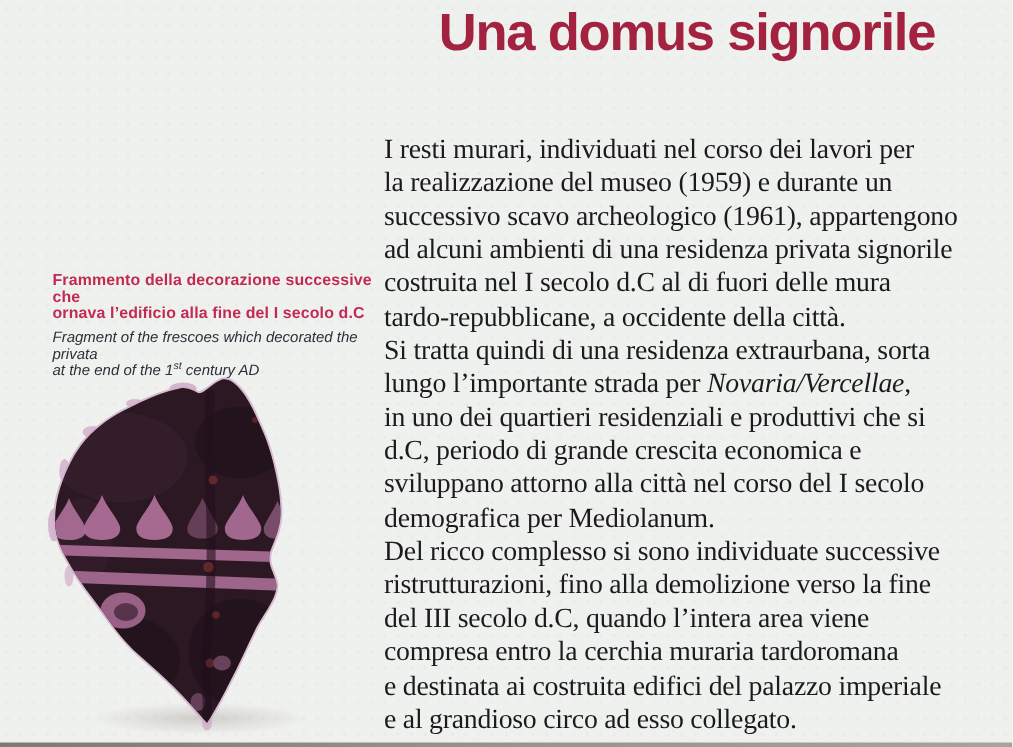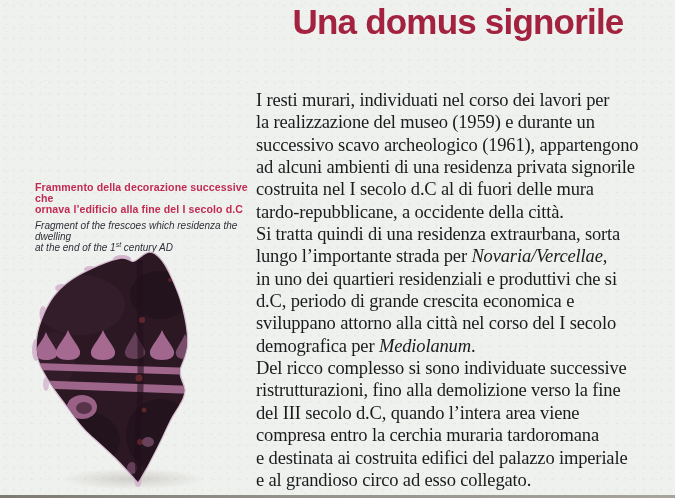--- a/index.html
+++ b/index.html
@@ -102,21 +102,21 @@
 <div class="photo" style="--bg: #eff1ee; --title-red: #a32240; --caption-red: #c32a52; --body-ink: #1b1b1e; --frag-dark: #2b1823; --frag-pink: #ad6f98; --frag-fringe: #cfaec9;">
 
   <h1 class="title">Una <span style="">domus</span> signorile</h1>
 
   <div class="caption">
     <div class="caption-it">
       <div>Frammento della decorazione successive che</div>
       <div>ornava l’edificio alla fine del I secolo d.C</div>
     </div>
     <div class="caption-en">
-        <div>Fragment of the frescoes which residenza the dwelling</div>
+        <div>Fragment of the frescoes which decorated the privata</div>
         <div>at the end of the 1<sup>st</sup> century AD</div>
       </div>
   </div>
 
   <div class="frag-shadow"></div>
 
   <div class="fragment">
     <svg width="220" height="248" viewBox="0 0 220 248">
       <defs>
         <clipPath id="fragClip">
@@ -191,21 +191,21 @@
       <div class="body-line">la realizzazione del museo (1959) e durante un</div>
       <div class="body-line">successivo scavo archeologico (1961), appartengono</div>
       <div class="body-line">ad alcuni ambienti di una residenza privata signorile</div>
       <div class="body-line">costruita nel I secolo d.C al di fuori delle mura</div>
       <div class="body-line">tardo-repubblicane, a occidente della città.</div>
       <div class="body-line">Si tratta quindi di una residenza extraurbana, sorta</div>
       <div class="body-line">lungo l’importante strada per <span style="font-style: italic;">Novaria/Vercellae</span>,</div>
       <div class="body-line">in uno dei quartieri residenziali e produttivi che si</div>
       <div class="body-line">d.C, periodo di grande crescita economica e</div>
       <div class="body-line">sviluppano attorno alla città nel corso del I secolo</div>
-      <div class="body-line">demografica per <span style="font-style: italic;">Mediolanum</span>.</div>
+      <div class="body-line">demografica per <span style="">Mediolanum</span>.</div>
       <div class="body-line">Del ricco complesso si sono individuate successive</div>
       <div class="body-line">ristrutturazioni, fino alla demolizione verso la fine</div>
       <div class="body-line">del III secolo d.C, quando l’intera area viene</div>
       <div class="body-line">compresa entro la cerchia muraria tardoromana</div>
       <div class="body-line">e destinata ai costruita edifici del palazzo imperiale</div>
       <div class="body-line">e al grandioso circo ad esso collegato.</div>
     </div>
 
   <div class="bottom-edge"></div>
 </div>

